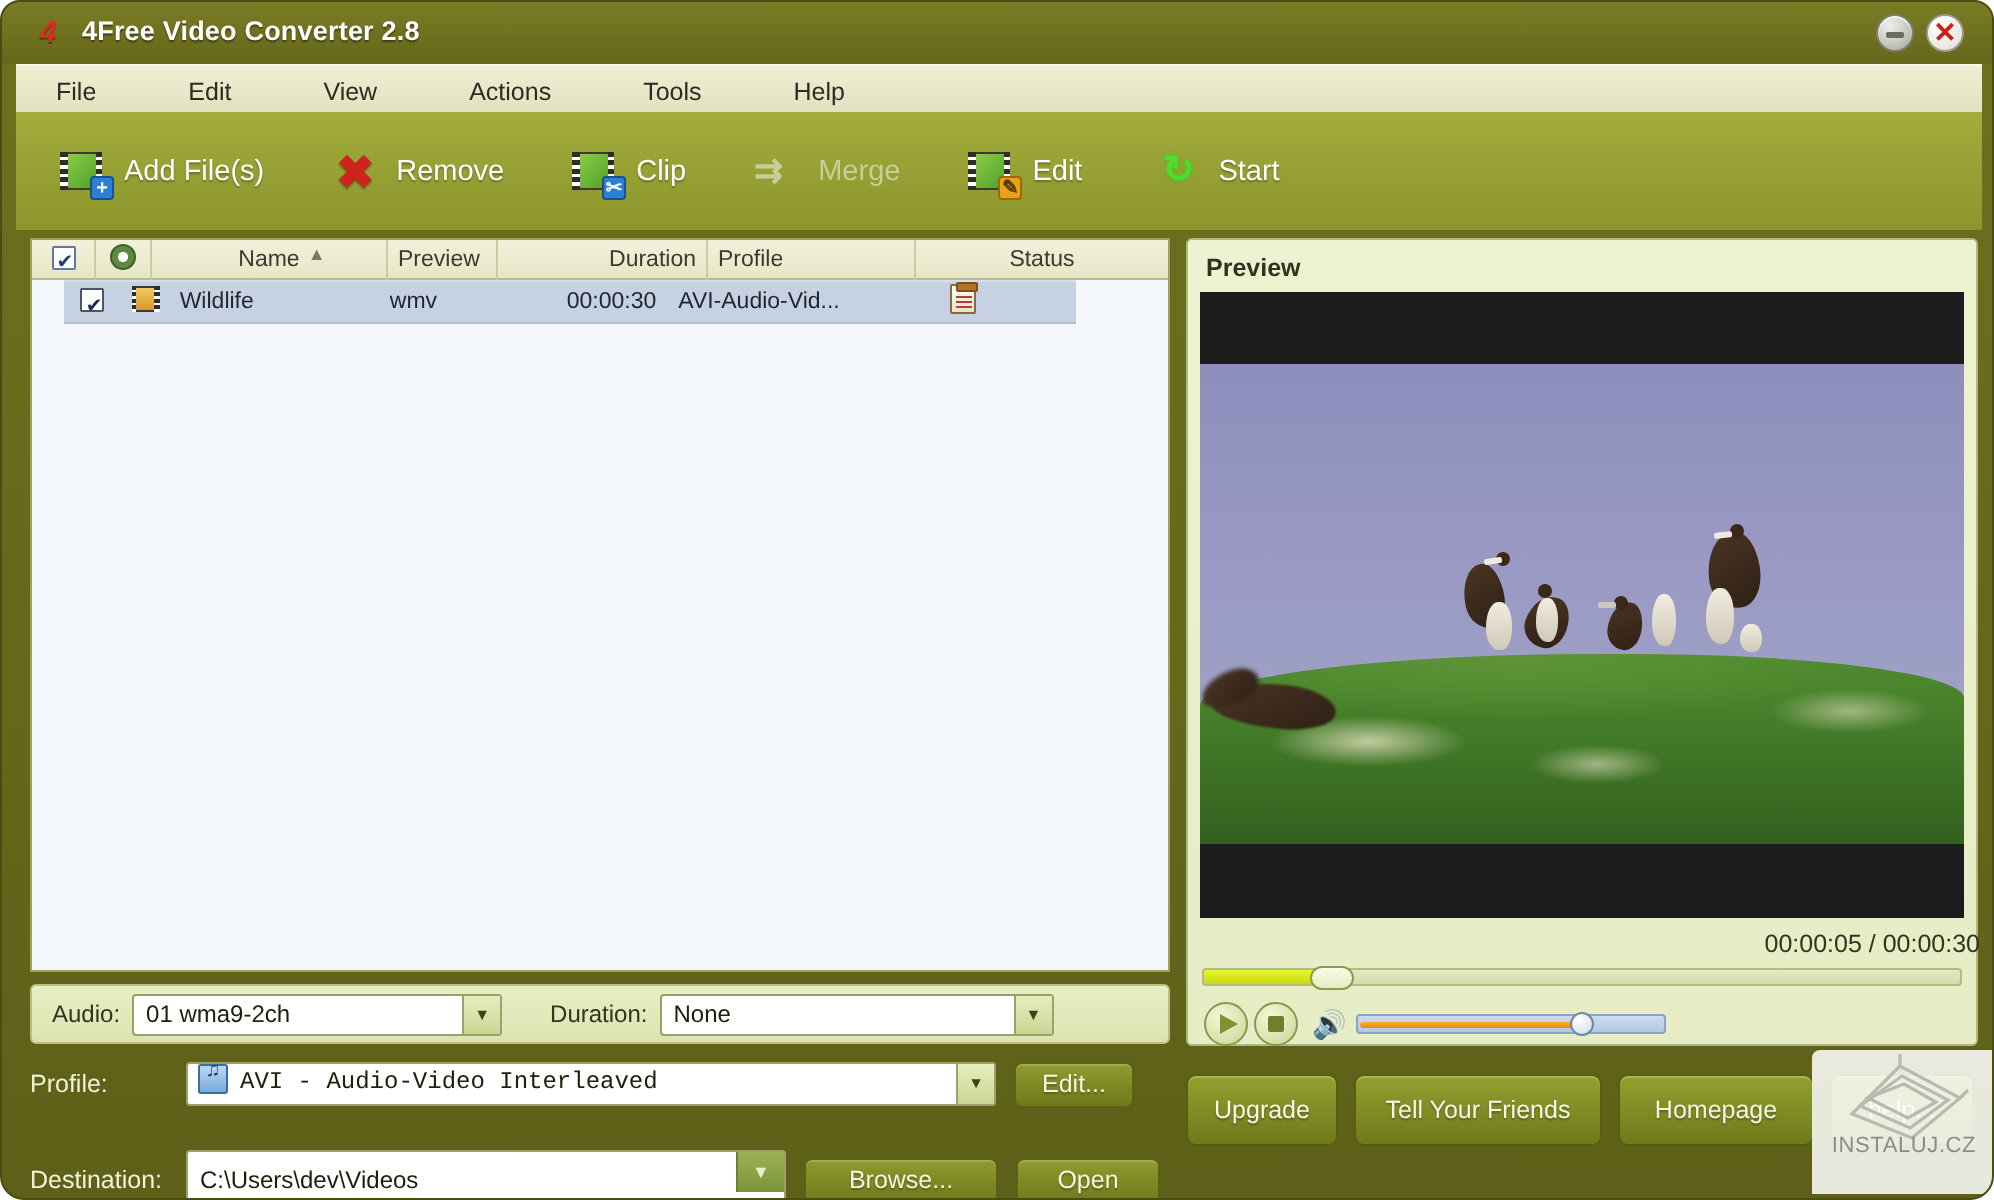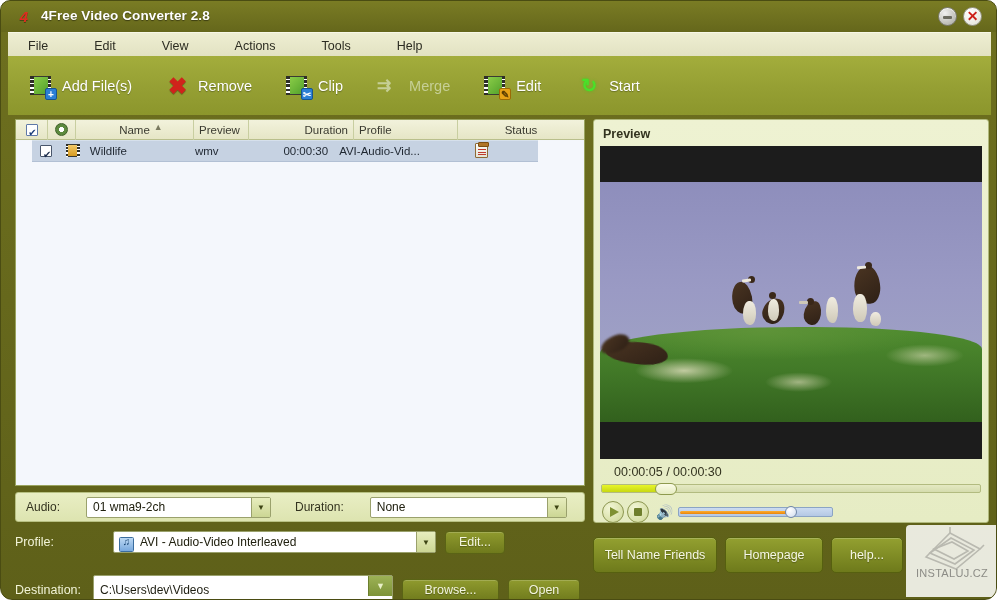--- a/index.html
+++ b/index.html
@@ -280,21 +280,21 @@
     width: 570px; height: 30px;
     background: linear-gradient(180deg, #e9eec4 0%, #dde4b0 100%);
     border: 1px solid #b7c082; border-radius: 3px;
     display: flex; align-items: center; padding: 0 6px;
   }
   .field-label { font-size: 12px; color: #33331f; margin-right: 6px; }
 
   .combo {
     position: relative; height: 21px;
     background: #ffffff; border: 1px solid #9aa16c; border-radius: 2px;
-    display: flex; align-items: flex-end; margin-left: 20px;
+    display: flex; align-items: flex-start;
   }
   .combo-value {
     font-size: 12px; color: #20200f; padding: 0 22px 0 6px;
     line-height: 19px; white-space: nowrap; overflow: hidden;
     flex: 1;
   }
   .combo-arrow {
     position: absolute; right: 0; top: 0; width: 19px; height: 19px;
     background: linear-gradient(180deg, #e7edbe 0%, #ccd694 100%);
     border-left: 1px solid #9aa16c;
@@ -306,21 +306,21 @@
   #profile-row {
     position: absolute; left: 14px; top: 528px; width: 570px; height: 26px;
     display: flex; align-items: center;
   }
   #destination-row {
     position: absolute; left: 14px; top: 576px; width: 570px; height: 26px;
     display: flex; align-items: center;
   }
   .row-label { font-size: 12.5px; color: #f2f4d8; width: 78px; }
 
-  #profile-combo { width: 323px; height: 22px; }
+  #profile-combo { width: 405px; height: 22px; font-family: Liberation Mono, monospace; }
   .profile-ico {
     width: 15px; height: 15px; margin: 0 6px 0 5px; position: relative;
     flex: 0 0 15px;
     background: linear-gradient(180deg, #bcd8f2 0%, #79a9de 100%);
     border: 1px solid #3b6d9e; border-radius: 1.5px;
   }
   .profile-ico::after {
     content: "\266B"; position: absolute; left: 0; top: -2px; width: 13px;
     font-size: 10px; color: #13406e; text-align: center;
   }
@@ -399,21 +399,21 @@
   .bird-head {
     position: absolute; width: 7px; height: 7px; border-radius: 50%;
     background: #3a2819;
   }
   .bird-beak {
     position: absolute; width: 9px; height: 2.5px; border-radius: 1px;
     background: #efeade;
   }
   #video-time {
     position: absolute; left: 0; top: 345px; width: 396px;
-    text-align: left; font-size: 12.5px; color: #33331f; padding-left: 20px;
+    text-align: right; font-size: 12.5px; color: #33331f; padding-left: 20px;
   }
   #seek-track {
     position: absolute; left: 7px; top: 364px;
     width: 380px; height: 9px;
     background: linear-gradient(180deg, #e4e9c2 0%, #d5dcae 100%);
     border: 1px solid #b2bb80; border-radius: 2px;
   }
   #seek-fill {
     position: absolute; left: 0; top: 0; height: 7px;
     background: linear-gradient(180deg, #e7f52a 0%, #c8d813 100%);
@@ -689,21 +689,22 @@
     <div class="round-btn" id="btn-stop-preview"></div>
     <div id="speaker-icon">🔊</div>
 
     <div id="volume-track">
       <div id="volume-fill" style="width: 111.69px;"></div>
       <div id="volume-thumb" style="left: 105.69px;"></div>
     </div>
   </div>
 
   <div id="bottom-buttons">
-    <div class="bottom-btn" id="btn-tell">Tell Name Friends</div>
+    <div class="bottom-btn" id="btn-upgrade">Upgrade</div>
+    <div class="bottom-btn" id="btn-tell">Tell Your Friends</div>
     <div class="bottom-btn" id="btn-homepage">Homepage</div>
     <div class="bottom-btn" id="btn-help">help...</div>
   </div>
 
   <div id="watermark">
     <svg class="wm-mark" viewBox="0 0 66 44">
       <g fill="none" stroke="#b9b9b0" stroke-width="1.6">
         <path d="M6 30 L30 6 L60 22 L36 42 Z"></path>
         <path d="M10 26 L31 11 L54 23 L35 37 Z"></path>
         <path d="M14 22 L32 15 L48 24 L34 32 Z"></path>

